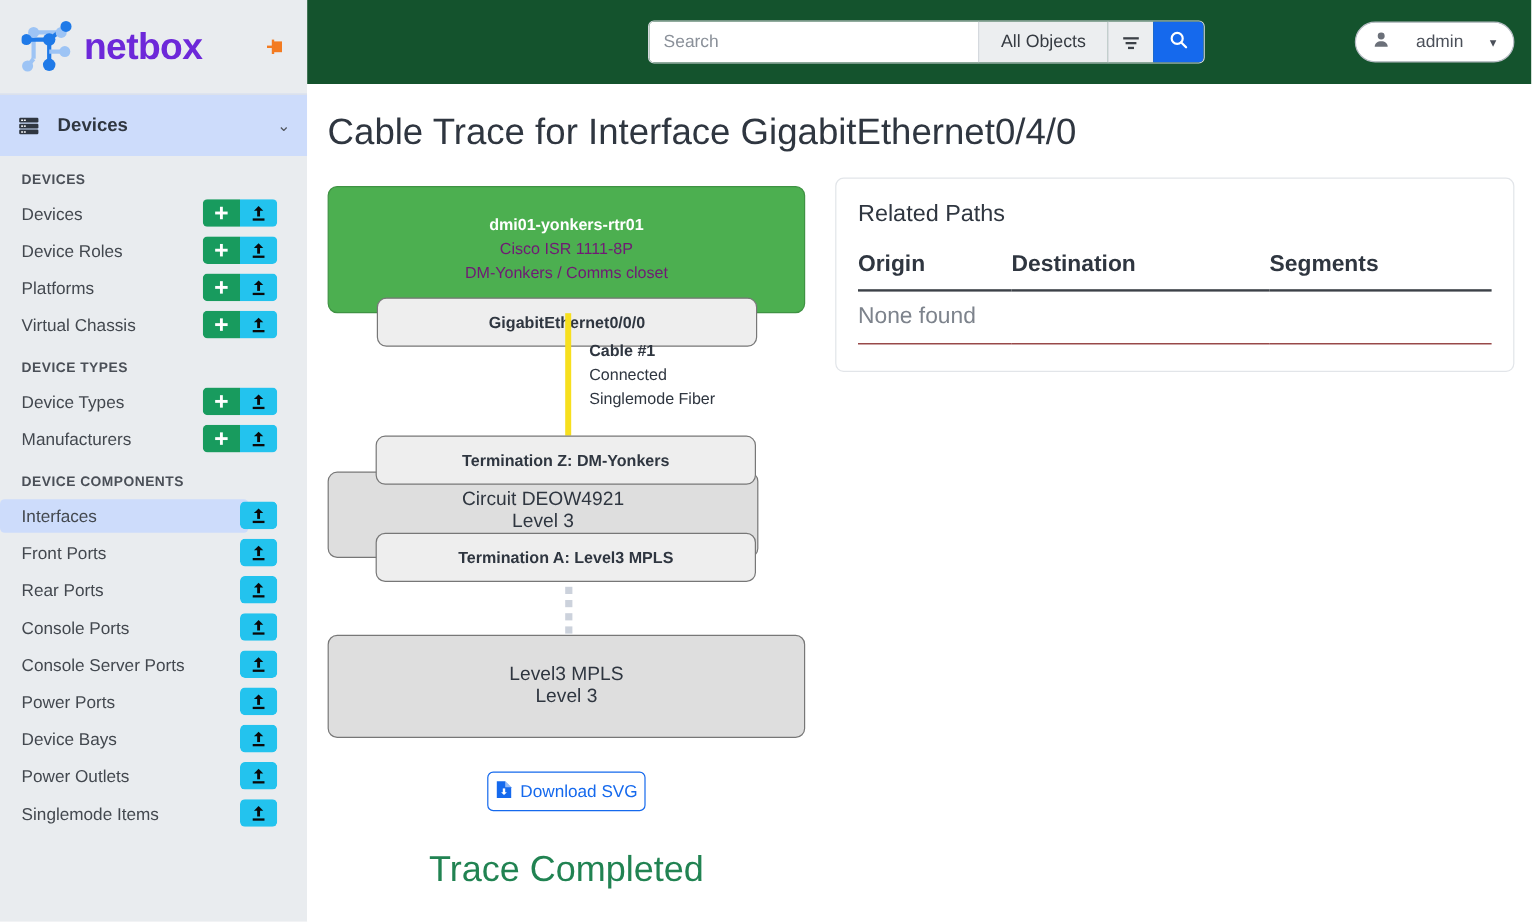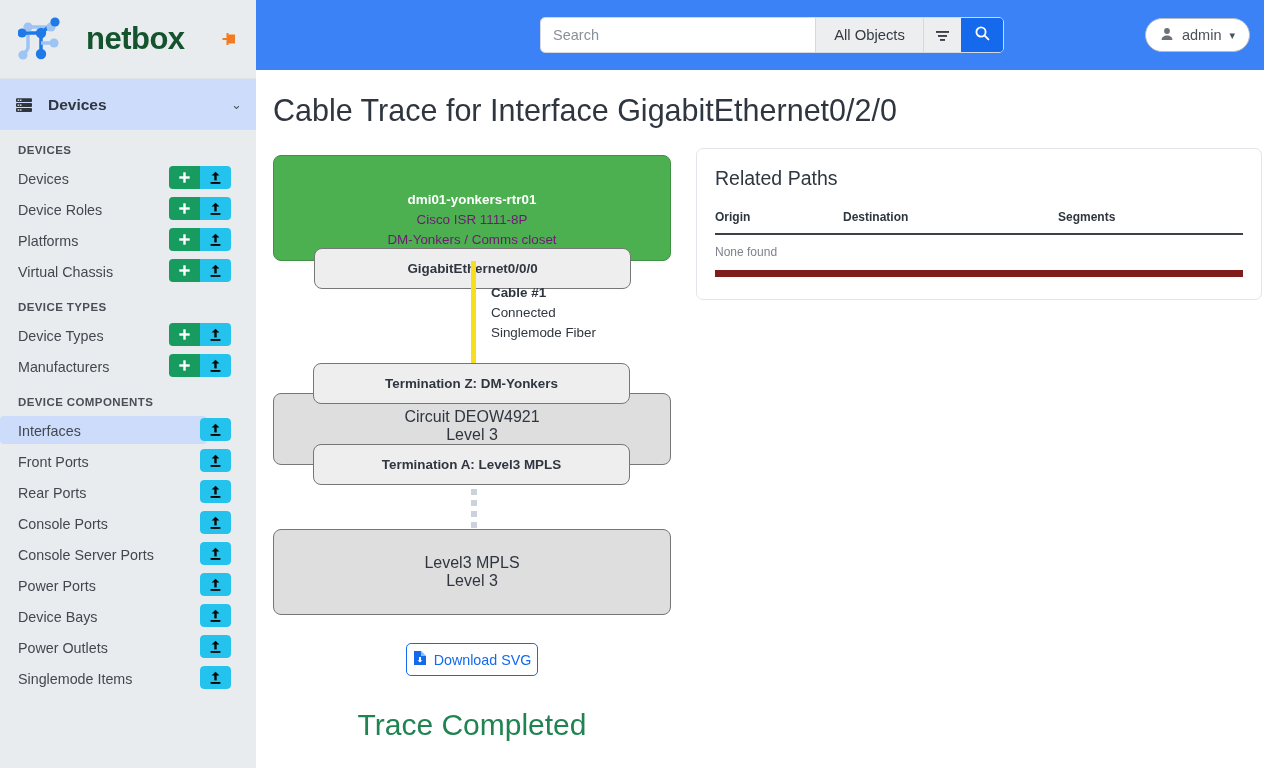--- a/index.html
+++ b/index.html
@@ -18,22 +18,22 @@
     background: #e9ecef;
     overflow: hidden;
   }
   #brand-row {
     height: 78px;
     display: flex; align-items: center;
     padding: 0 16px 0 18px;
   }
   #logo-mark { width: 46px; height: 44px; flex: 0 0 46px; }
   #brand-text {
-    font-size: 31px; font-weight: 700; color: #14532d;
-    letter-spacing: -0.5px; margin-left: 22px;
+    font-size: 31px; font-weight: 700; color: #6d28d9;
+    letter-spacing: -0.5px; margin-left: 6px;
   }
   #pin-icon { margin-left: auto; color: #f37b21; display:flex; }
   .nav-top {
     display: flex; align-items: center;
     height: 52px; padding: 0 14px 0 14px;
     cursor: pointer; border-top: 1px solid #dfe3e8;
   }
   .nav-top.active { background: #cddcfb; }
   .nav-top .nt-icon { width: 26px; flex: 0 0 26px; display:flex; align-items:center; }
   .nav-top .nt-label { font-size: 15.5px; font-weight: 700; color: #2f3640; margin-left: 8px; }
@@ -67,22 +67,22 @@
     align-items: center; justify-content: center; cursor: pointer;
   }
   .btn-imp {
     width: 31px; background: #23c3ee; display: flex;
     align-items: center; justify-content: center; cursor: pointer;
   }
   .btn-add svg, .btn-imp svg { display: block; }
 
   
   #topbar {
-    position: absolute; left: 256px; top: 0; right: 16px; height: 70px;
-    background: #3b82f6;
+    position: absolute; left: 256px; top: 0; right: 4px; height: 70px;
+    background: #14532d;
   }
   #searchwrap {
     position: absolute; left: 284px; top: 17px;
     display: flex; height: 36px;
     border: 1px solid #d5d9de; border-radius: 5px; overflow: hidden;
   }
   #search-input {
     width: 274px; border: none; outline: none; padding: 0 12px;
     font-size: 14.5px; font-family: "Liberation Sans", sans-serif;
     color: #2f3640; background: #fff;
@@ -96,21 +96,21 @@
   #filter-btn {
     width: 38px; background: #eceef0; border-left: 1px solid #d5d9de;
     display: flex; align-items: center; justify-content: center; cursor: pointer;
   }
   #search-btn {
     width: 42px; background: #1569ed;
     display: flex; align-items: center; justify-content: center; cursor: pointer;
   }
   #user-btn {
     position: absolute; right: 14px; top: 18px;
-    display: flex; align-items: center; gap: 8px;
+    display: flex; align-items: center; gap: 22px;
     height: 34px; padding: 0 14px;
     border: 1px solid #b7bcc4; border-radius: 18px;
     font-size: 14.5px; color: #4b5059; cursor: pointer; background: #fff;
   }
 
   
   #main { position: absolute; left: 256px; top: 70px; right: 0; bottom: 0; background: #fff; }
   #page-title {
     position: absolute; left: 17px; top: 3px;
     font-size: 30.5px; font-weight: 400; color: #2f3640; white-space: nowrap;
@@ -119,41 +119,41 @@
   
   #trace { position: absolute; left: 17px; top: 85px; width: 398px; }
   .node {
     border: 1px solid #777; border-radius: 8px;
     text-align: center; position: relative;
   }
   .node .n-title { font-weight: 700; font-size: 13.4px; line-height: 20px; }
   .node .n-sub { font-size: 13.4px; line-height: 20px; }
   #device-node {
     background: #4caf50; color: #ffffff; border-color: #3f9243;
-    height: 106px; padding-top: 34px; width: 398px;
+    height: 106px; padding-top: 22px; width: 398px;
   }
   #device-node .n-sub { color: #701a75; }
   .port-box {
     background: #eeeeee; border: 1px solid #777; border-radius: 8px;
     width: 317px; height: 41px; margin: 0 auto;
     display: flex; align-items: center; justify-content: center;
     font-weight: 700; font-size: 13.4px; color: #2f3640;
   }
   #iface-box { position: absolute; left: 40px; top: 92px; }
   #cable-section { position: relative; height: 102px; }
   #cable-line {
     position: absolute; left: 198px; top: 0; width: 5px; height: 102px;
     background: #f7df1e;
   }
   #cable-info { position: absolute; left: 218px; top: 22px; text-align: left; }
   #cable-info .c-title { font-weight: 700; font-size: 13.4px; line-height: 20px; color:#2f3640;}
   #cable-info .c-line { font-size: 13.4px; line-height: 20px; color:#2f3640;}
   #circuit-wrap { position: relative; height: 122px; }
   #circuit-node {
-    position: absolute; left: 0; top: 30px; width: 398px; height: 72px;
+    position: absolute; left: 0; top: 30px; width: 359px; height: 72px;
     background: #dedede; border: 1px solid #777; border-radius: 8px;
     text-align: center; padding-top: 14px; color: #2f3640;
   }
   #term-z { position: absolute; left: 40px; top: 0px; z-index: 3; }
   #term-a { position: absolute; left: 40px; top: 81px; z-index: 3; }
   #dotline {
     position: relative; height: 44px;
   }
   #dotline .dot {
     position: absolute; left: 198px; width: 6px; height: 6px; background: #ccd2dc;
@@ -175,26 +175,26 @@
 
   
   #related-card {
     position: absolute; left: 440px; top: 78px; width: 566px;
     border: 1px solid #e2e5e9; border-radius: 7px; background: #fff;
     padding: 18px 18px 22px 18px;
   }
   #related-title { font-size: 19.5px; color: #2f3640; margin-bottom: 20px; }
   #rel-table { width: 100%; border-collapse: collapse; }
   #rel-table th {
-    text-align: left; font-size: 12px; font-weight: 700; color: #2f3640;
+    text-align: left; font-size: 19px; font-weight: 700; color: #2f3640;
     padding: 0 0 9px 0; border-bottom: 2px solid #3c4148;
   }
   #rel-table td {
-    font-size: 12px; color: #7d838c; padding: 10px 0 11px 0;
-    border-bottom: 7px solid #7f1d1d;
+    font-size: 19px; color: #7d838c; padding: 10px 0 11px 0;
+    border-bottom: 1px solid #7f1d1d;
   }
 </style>
 </head>
 <body>
 
 <div id="sidebar">
 
   <div id="brand-row">
     <span id="logo-mark">
       <svg viewBox="0 0 46 44" width="46" height="44">
@@ -498,21 +498,21 @@
         <path d="M1.6 13c0-3 2.4-4.6 5.4-4.6S12.4 10 12.4 13z" fill="#6b7079"></path>
       </svg>
     </span>
     <span>admin</span>
     <span style="font-size:11px;">▾</span>
   </div>
 </div>
 
 <div id="main">
 
-  <h1 id="page-title">Cable Trace for Interface GigabitEthernet0/2/0</h1>
+  <h1 id="page-title">Cable Trace for Interface GigabitEthernet0/4/0</h1>
 
   <div id="trace">
 
     <div id="device-node" class="node">
       <div class="n-title">dmi01-yonkers-rtr01</div>
       <div class="n-sub">Cisco ISR 1111-8P</div>
       <div class="n-sub">DM-Yonkers / Comms closet</div>
       <div class="port-box" id="iface-box">
         <span>GigabitEthernet0/0/0</span>
       </div>

